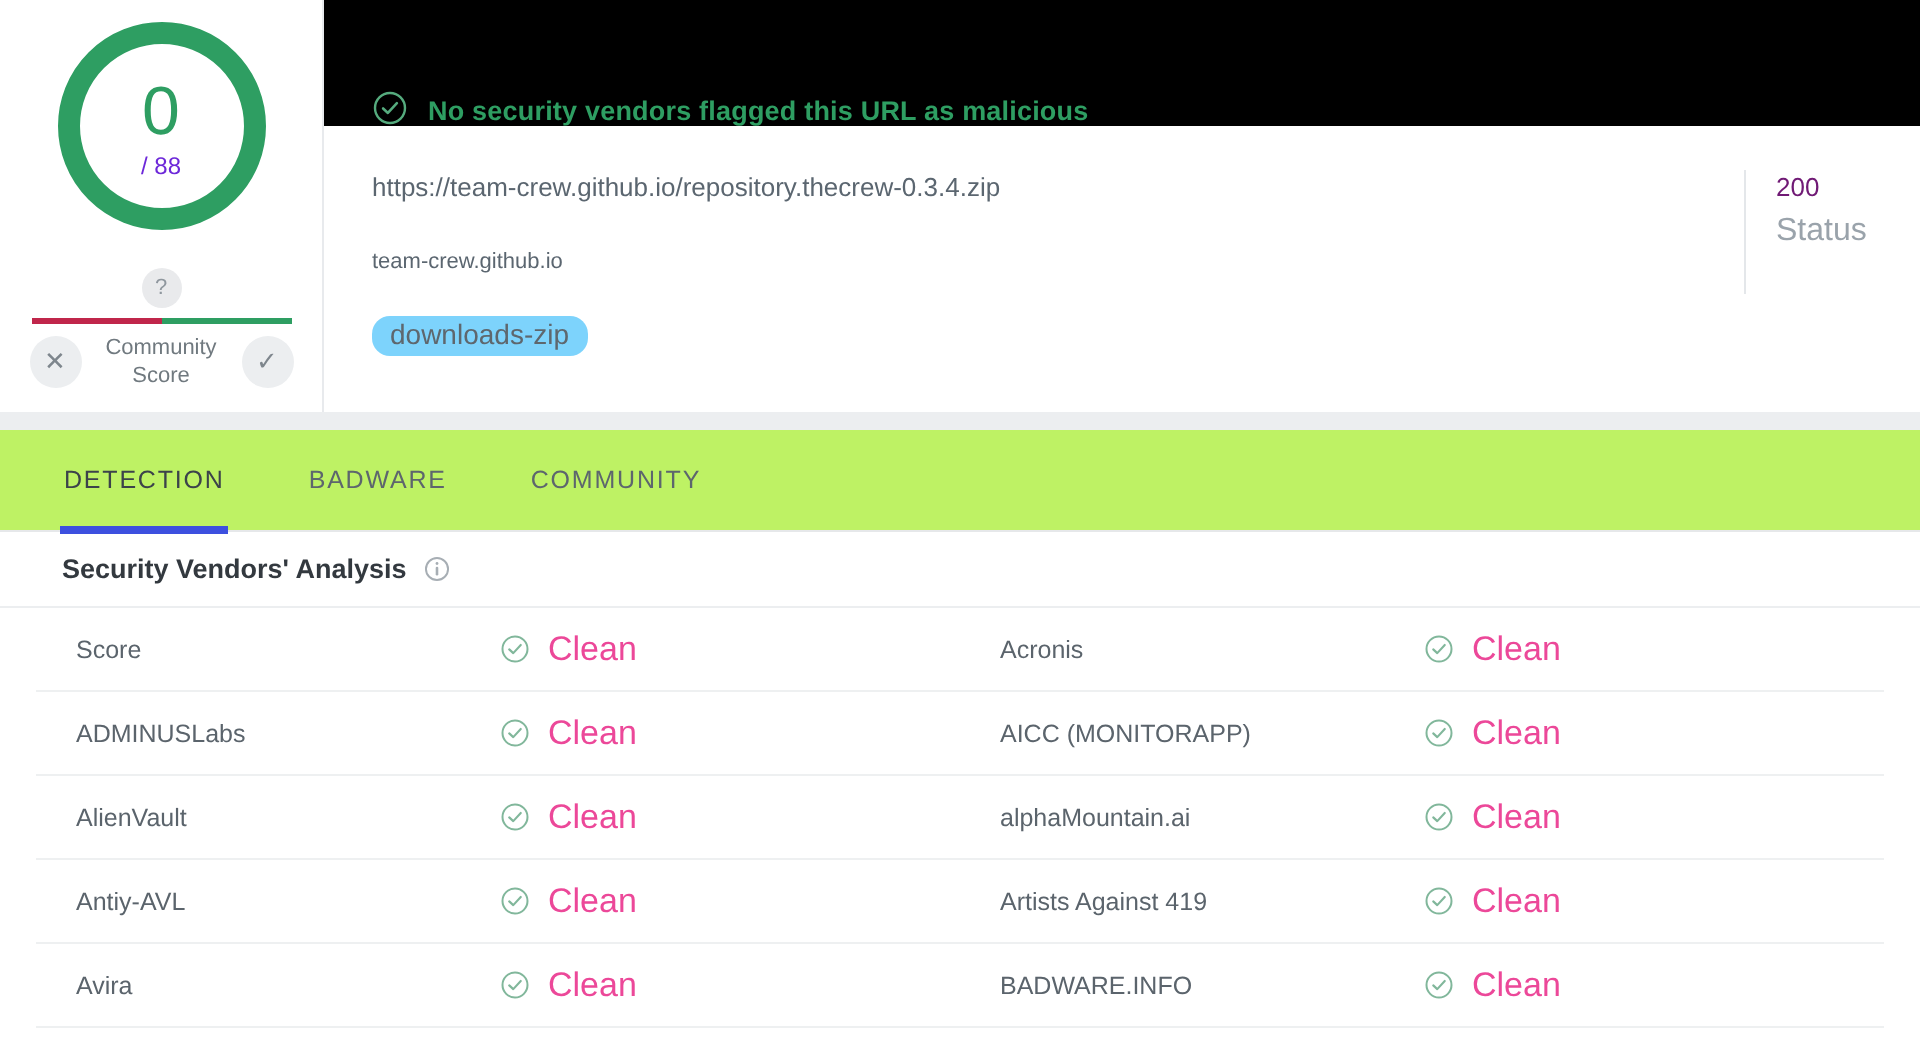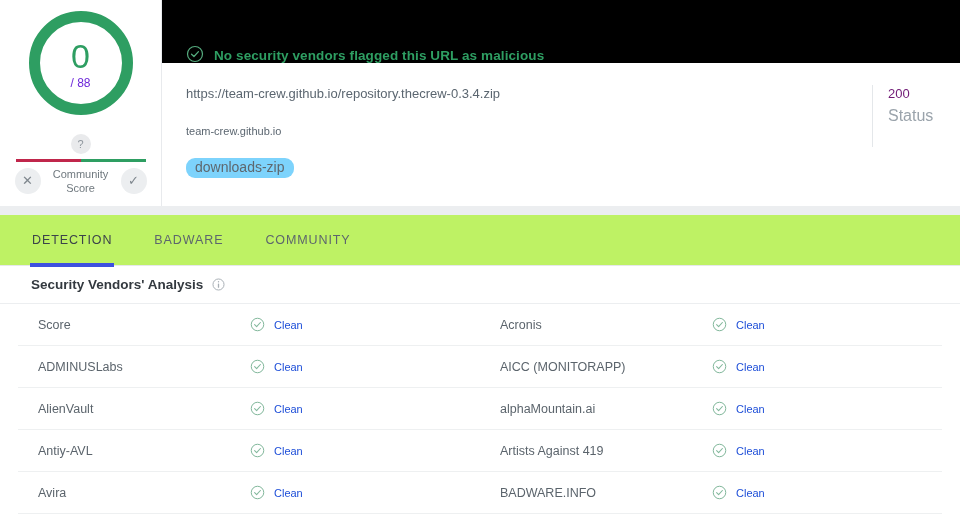--- a/index.html
+++ b/index.html
@@ -329,22 +329,22 @@
   }
 
   .vendor-result .check-ico {
     width: 15px;
     height: 15px;
     flex: 0 0 15px;
     margin-right: 9px;
   }
 
   .vendor-verdict {
-    font-size: 11px;
-    color: #1d4ed8;
+    font-size: 17px;
+    color: #ec4899;
   }
 </style>
 </head>
 <body>
 
 <div class="page">
 
   <div class="top-card">
 
     <div class="score-panel">

